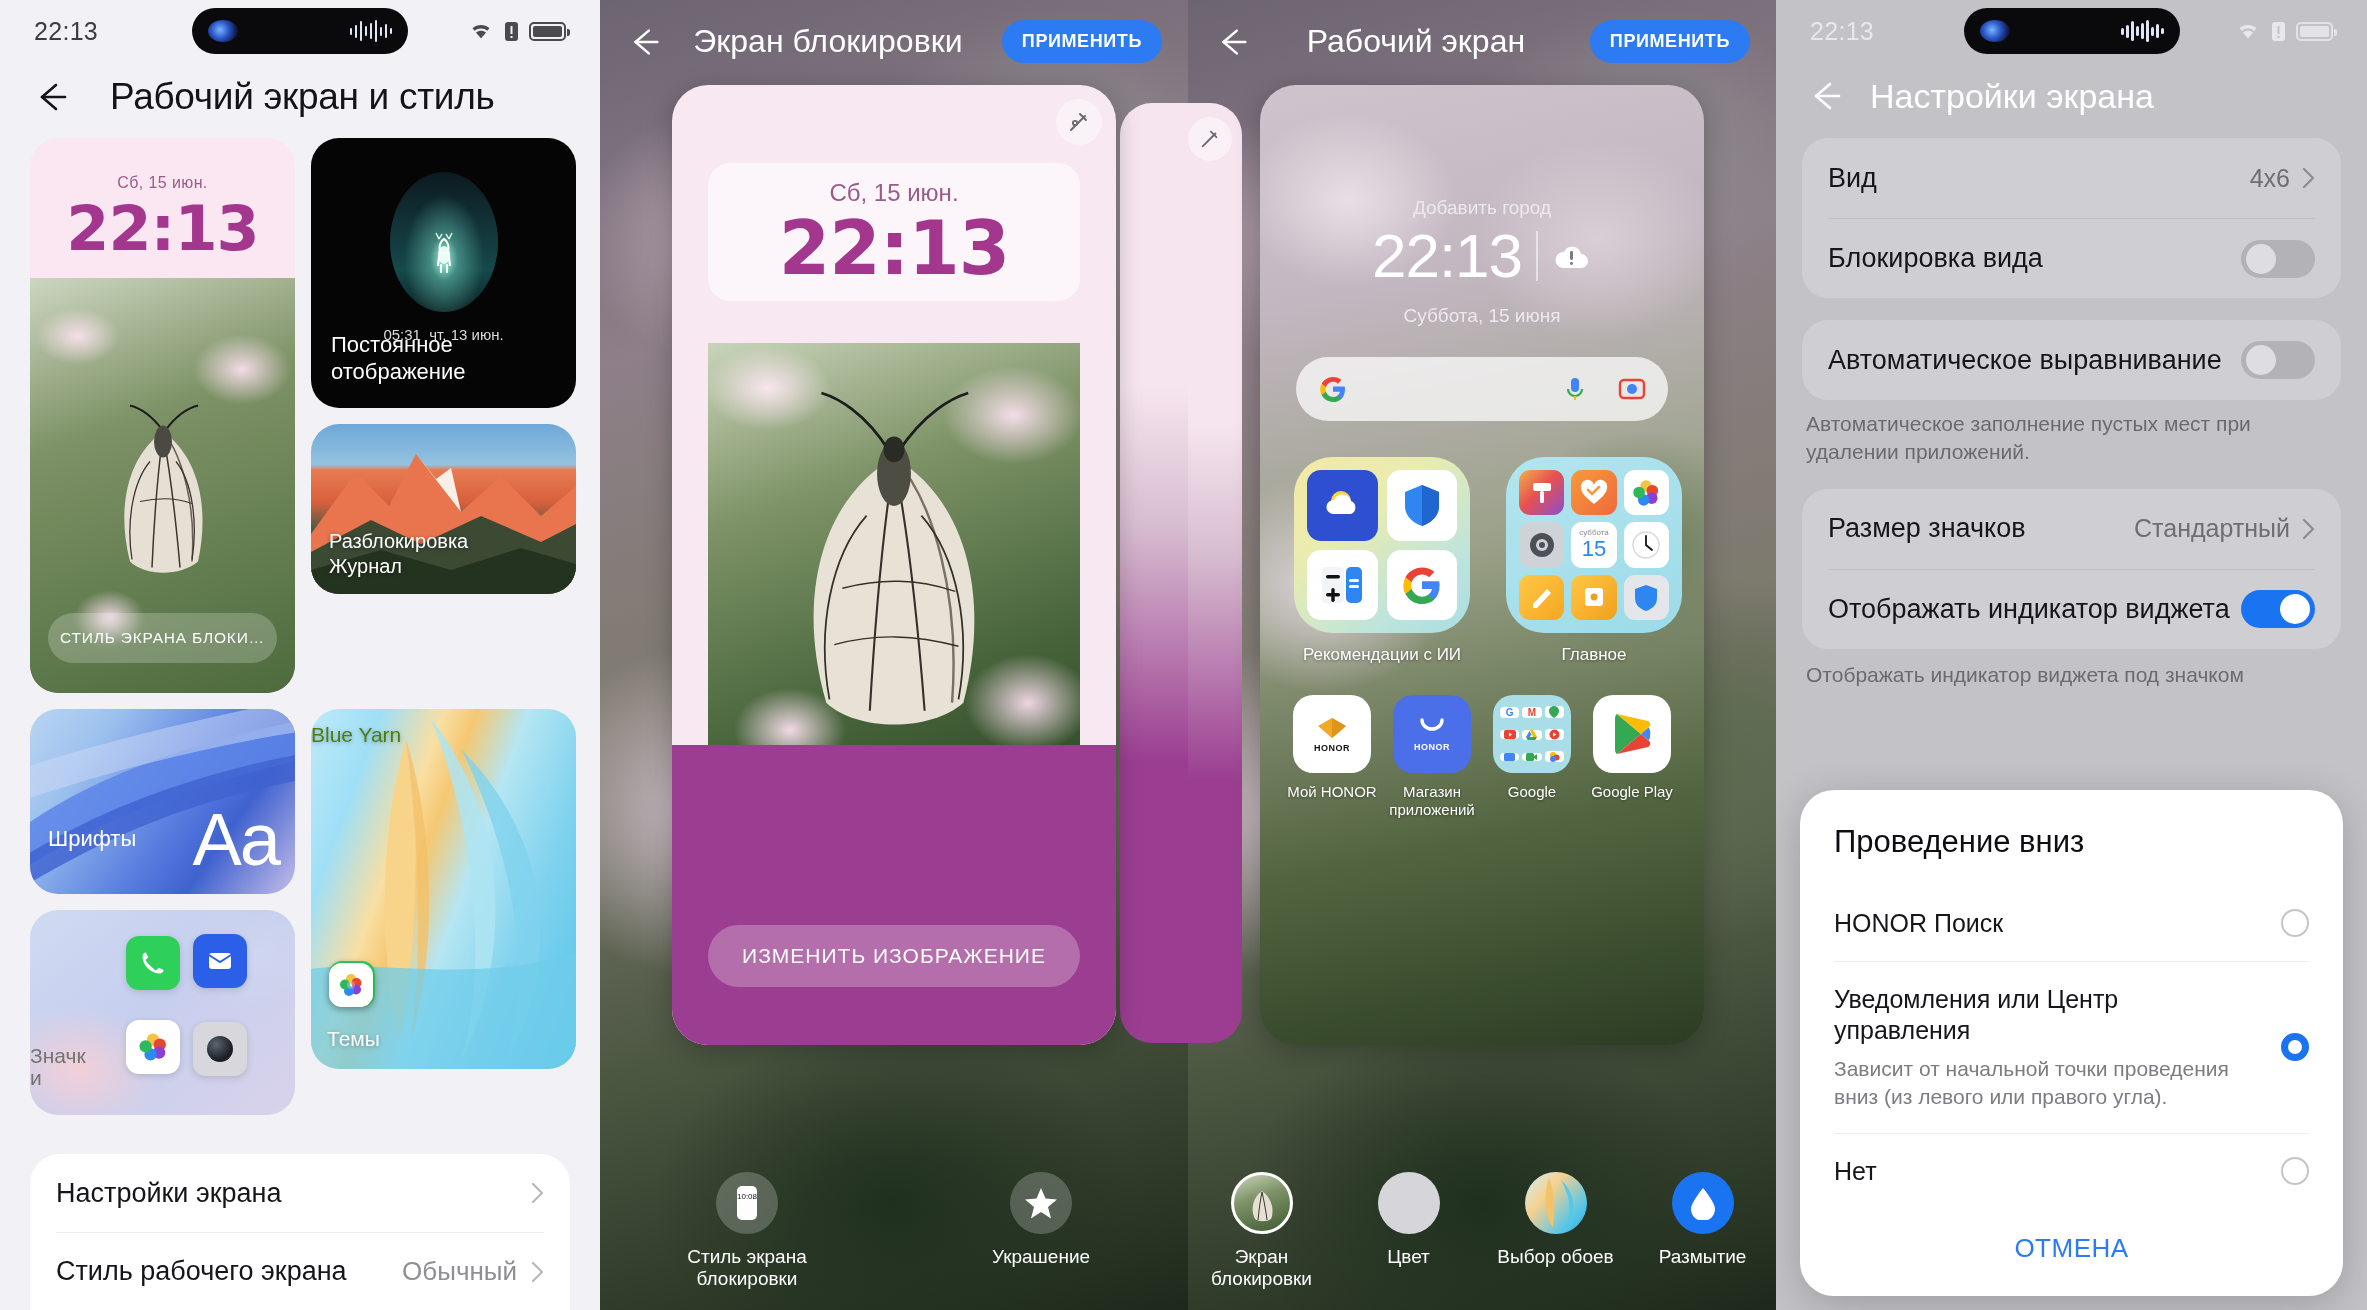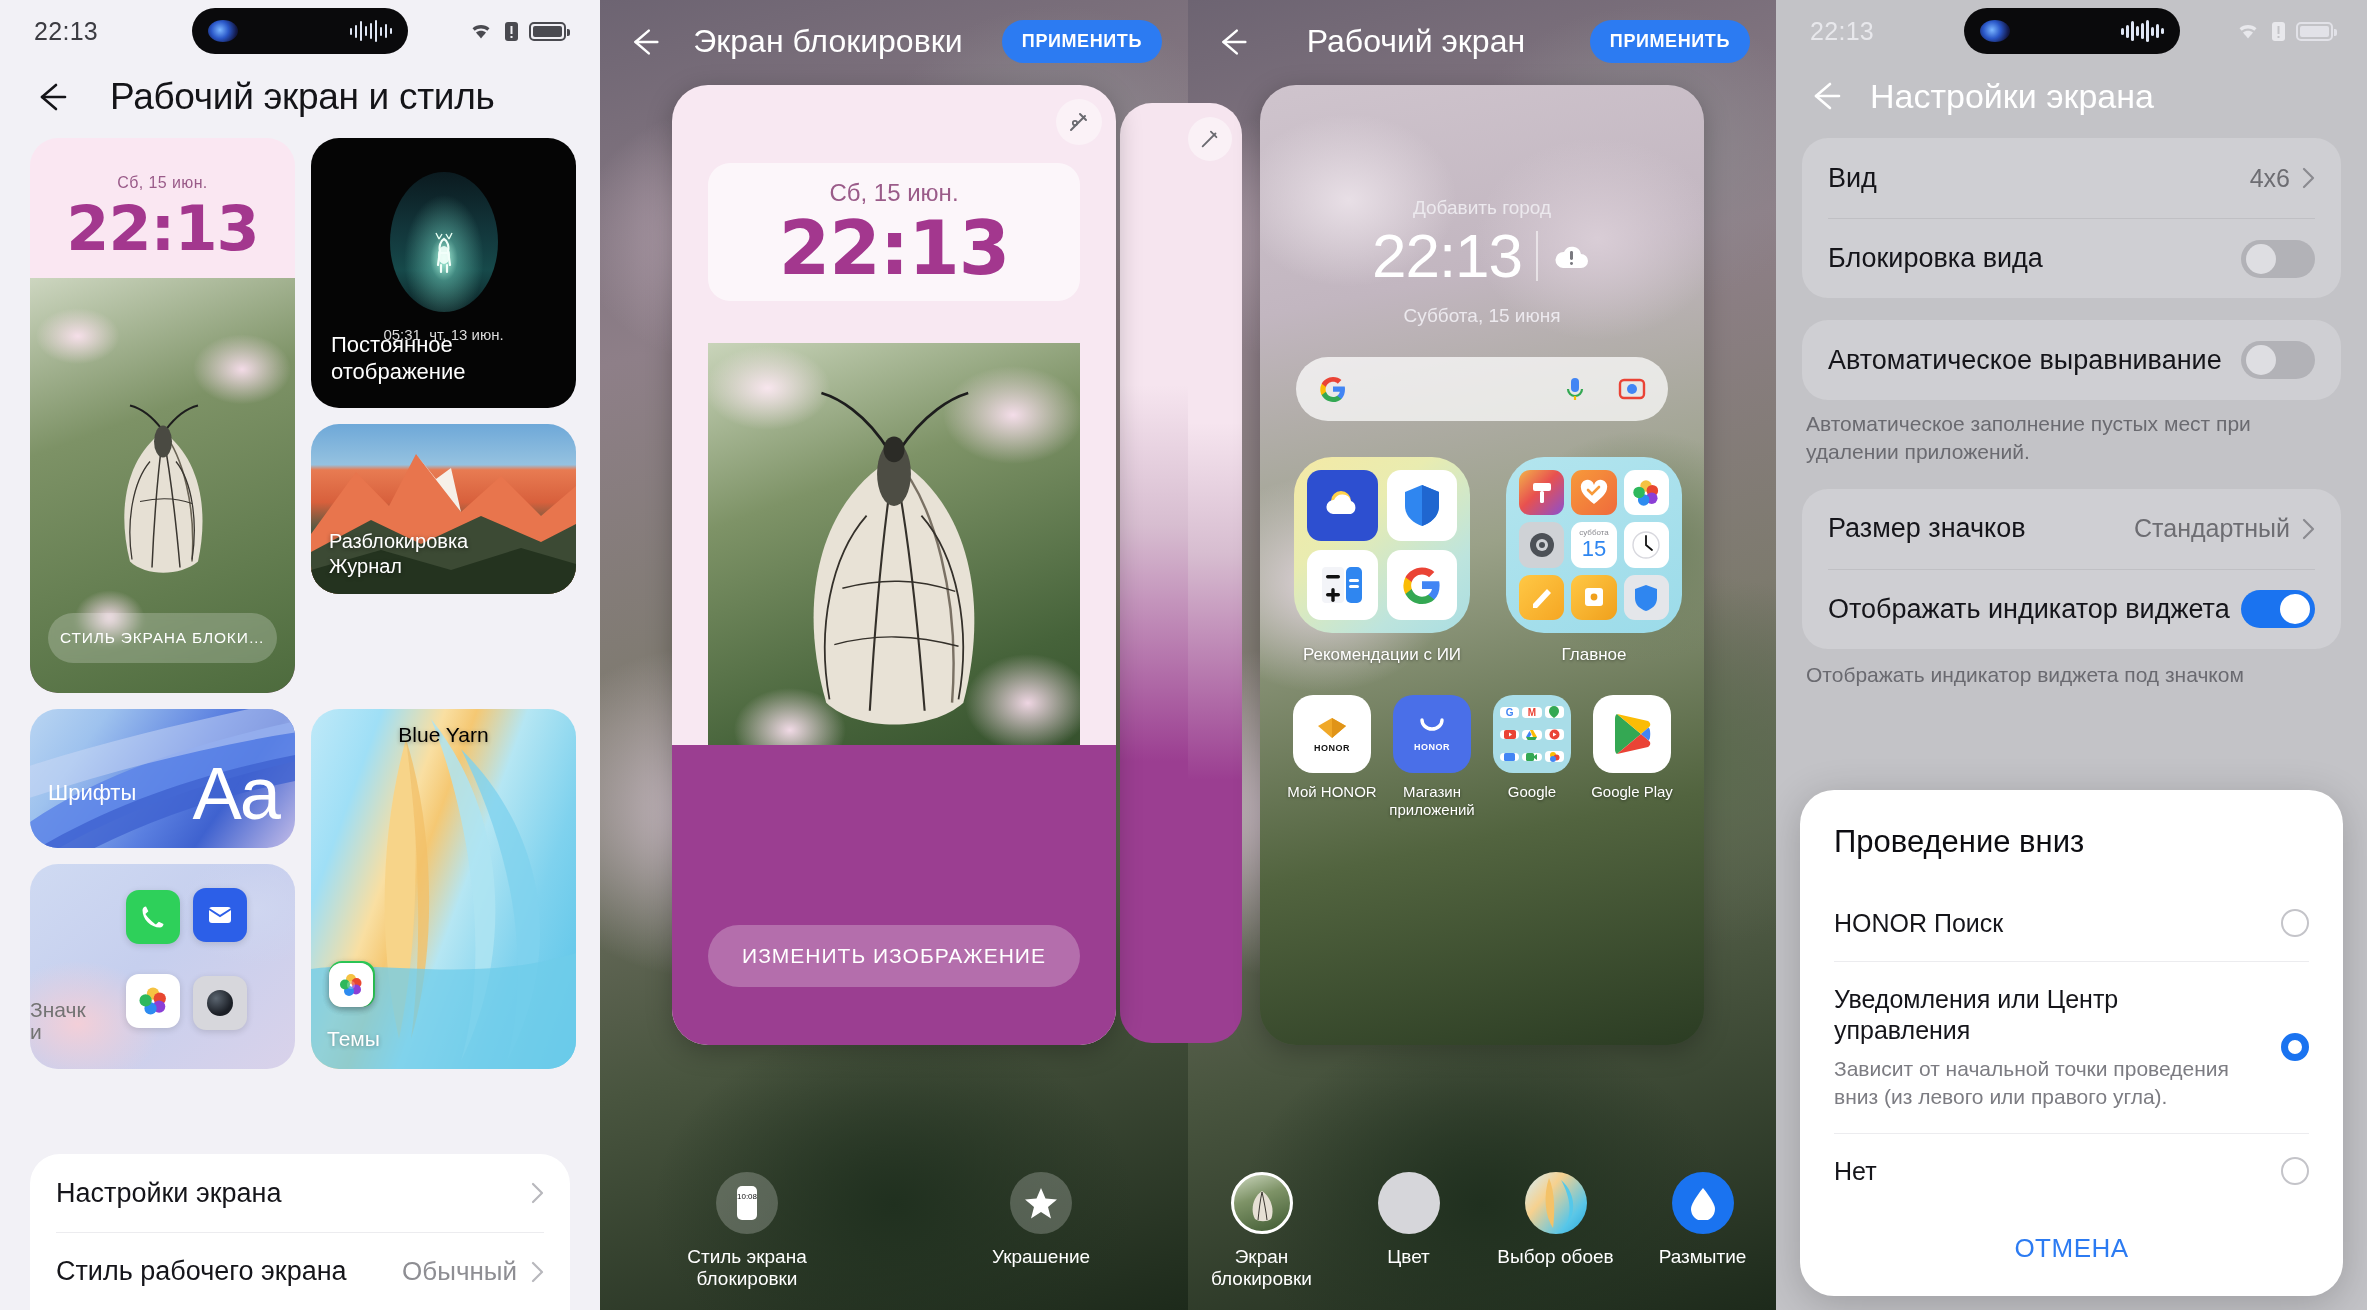--- a/index.html
+++ b/index.html
@@ -121,21 +121,21 @@
   .journal-bg {
     position: absolute; inset: 0;
     background:
       linear-gradient(180deg, #6ea8d8 0%, #95c2e0 24%, #e87b52 27%, #d8603c 46%, #4e5a44 62%, #2a3a26 100%);
   }
   .journal-peaks { position: absolute; inset: 0; }
   .journal-label {
     position: absolute; left: 18px; bottom: 16px; color: #fff;
     font-size: 20px; line-height: 1.22; text-shadow: 0 1px 4px rgba(0,0,0,.45);
   }
-  .card-fonts { height: 139px; }
+  .card-fonts { height: 185px; }
   .fonts-bg {
     position: absolute; inset: 0;
     background: linear-gradient(125deg, #b9d5f2 0%, #9ec2ee 22%, #5a7fe0 55%, #3f62cf 72%, #c4bde8 100%);
   }
   .fonts-swoosh { position: absolute; inset: 0; }
   .fonts-label { position: absolute; left: 18px; bottom: 42px; color: #fff; font-size: 22px; }
   .fonts-aa {
     position: absolute; right: 16px; bottom: 20px; color: #fff;
     font-size: 74px; font-weight: 400; line-height: .9; letter-spacing: -2px;
   }
@@ -149,21 +149,21 @@
   }
   .icons-label { position: absolute; left: 0; bottom: 26px; color: #737373; font-size: 21px; line-height: 1.05; width: 82px; }
   .mini-icon { position: absolute; border-radius: 13px; box-shadow: 0 2px 7px rgba(0,0,0,.14); }
   .card-themes { height: 360px; grid-row: span 2; }
   .themes-bg {
     position: absolute; inset: 0;
     background:
       linear-gradient(110deg, #bfe9f8 0%, #9fdff6 18%, #f9dfa2 34%, #f5c873 42%, #b5e6f3 55%, #7fd2ee 75%, #57c3e8 100%);
   }
   .themes-petal { position: absolute; inset: 0; }
-  .themes-title { position: absolute; top: 14px; left: 0; right: 0; text-align: center; color: #000000; font-size: 21px; text-shadow: 0 1px 4px rgba(0,0,0,.3); }
+  .themes-title { position: absolute; top: 14px; left: 0; right: 0; color: #4d7c0f; font-size: 21px; text-shadow: 0 1px 4px rgba(0,0,0,.3); }
   .themes-label { position: absolute; left: 16px; bottom: 18px; color: #fff; font-size: 21px; text-shadow: 0 1px 4px rgba(0,0,0,.3); }
 
   .p1-list {
     position: absolute; left: 30px; right: 30px; bottom: 0;
     background: #fff; border-radius: 30px 30px 0 0; padding: 0 26px;
   }
   .p1-row {
     display: flex; align-items: center; height: 78px;
     font-size: 27px; color: #15151a;
   }

